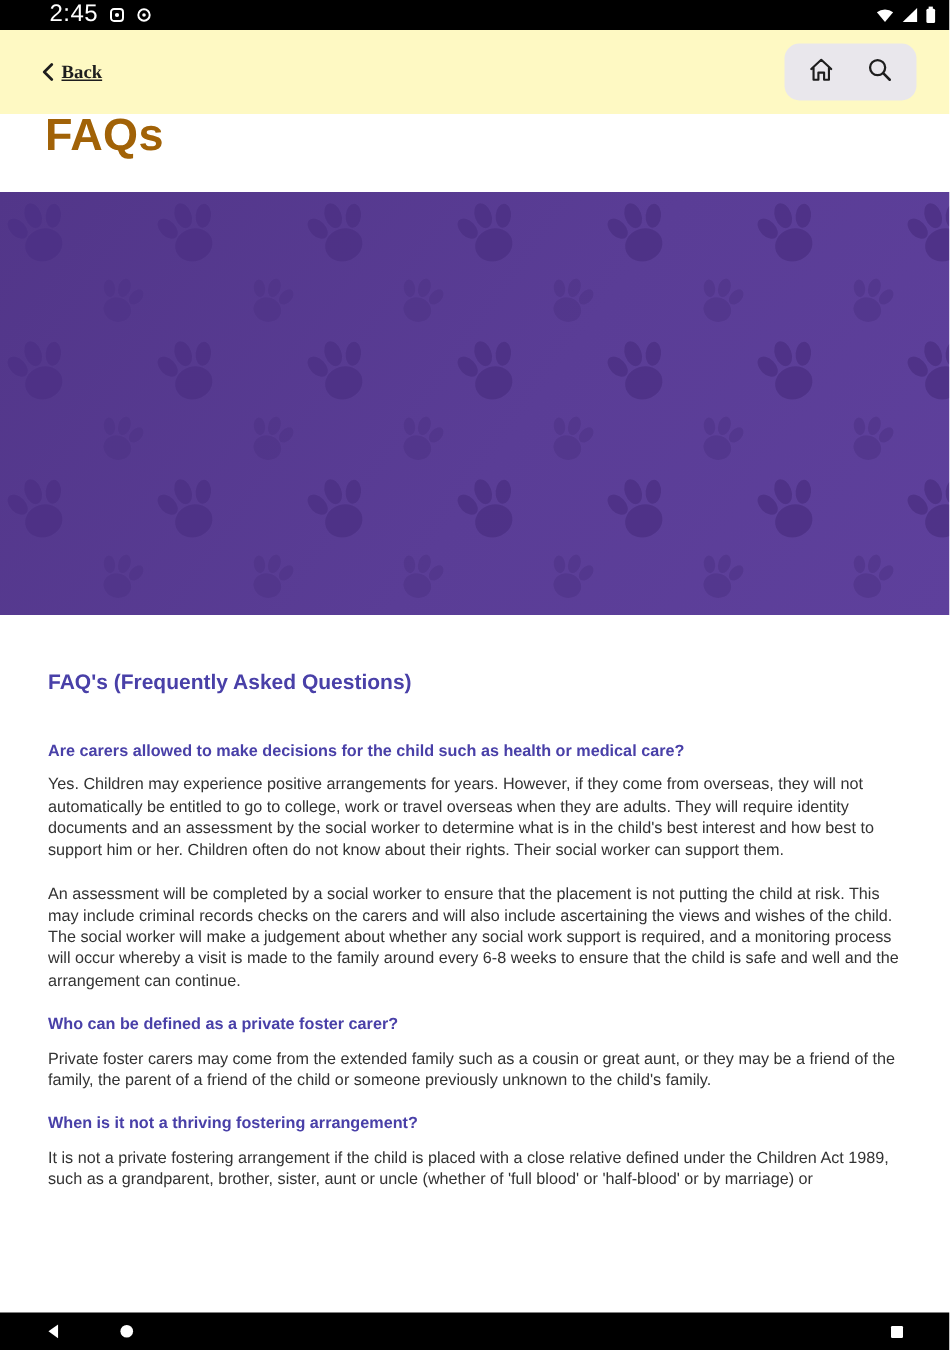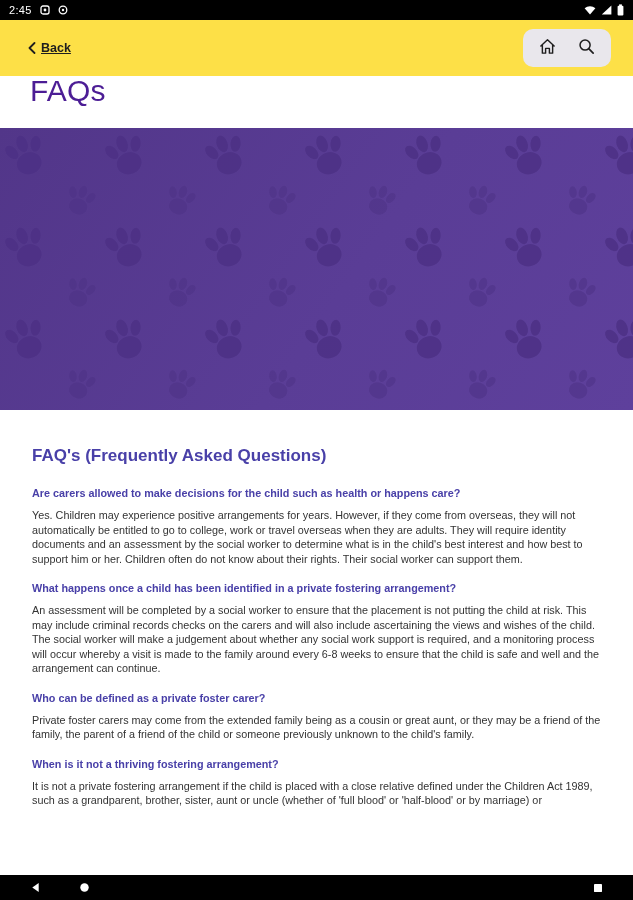--- a/index.html
+++ b/index.html
@@ -4,45 +4,45 @@
 <style>
   html,body{margin:0;padding:0;}
   body{width:633px;height:900px;background:#ffffff;font-family:"Liberation Sans","DejaVu Sans",sans-serif;}
   .screen{position:relative;width:633px;height:900px;overflow:hidden;background:#fff;}
 
   
   .status-bar{position:absolute;top:0;left:0;right:0;height:20px;background:#000;color:#fff;
     display:flex;align-items:center;justify-content:space-between;padding:0 9px;box-sizing:border-box;}
   .sb-left{display:flex;align-items:center;gap:8px;}
   .sb-right{display:flex;align-items:center;gap:5px;}
-  .sb-time{font-size:11px;letter-spacing:.3px;}
+  .sb-time{font-size:16px;letter-spacing:.3px;margin-left:24px;}
   .sb-ic{display:flex;align-items:center;}
 
   
-  .app-header{position:absolute;top:20px;left:0;right:0;height:56px;background:#fde047;
-    display:flex;align-items:center;justify-content:space-between;padding:0 22px 0 28px;box-sizing:border-box;}
+  .app-header{position:absolute;top:20px;left:0;right:0;height:56px;background:#fef9c3;
+    display:flex;align-items:center;justify-content:space-between;padding:0 22px 0 28px;box-sizing:border-box;font-family:Liberation Serif, serif;}
   .back-btn{display:flex;align-items:center;gap:5px;background:none;border:none;padding:0;cursor:pointer;
     font-family:inherit;font-size:12.5px;font-weight:700;color:#1e1e1e;text-decoration:underline;}
   .back-btn svg{flex:0 0 auto;}
   .header-actions{background:#e9e7ec;border-radius:10px;display:flex;align-items:center;height:38px;padding:0 5px;}
   .icon-btn{background:none;border:none;width:39px;height:38px;display:flex;align-items:center;justify-content:center;cursor:pointer;padding:0;}
 
   
-  .page-title{position:absolute;top:74px;left:30px;margin:0;font-size:30px;font-weight:400;color:#4c1d95;letter-spacing:.2px;}
+  .page-title{position:absolute;top:74px;left:30px;margin:0;font-size:30px;font-weight:700;color:#a16207;letter-spacing:.2px;}
 
   
   .banner{position:absolute;top:128px;left:0;width:633px;height:282px;overflow:hidden;
     background:linear-gradient(125deg,#523689 0%,var(--banner-purple,#5a3d96) 55%,#5e409c 100%);}
   .banner svg{display:block;width:100%;height:100%;}
   .banner use{fill:var(--banner-motif,#4c3085);}
 
   
   .content{position:absolute;top:410px;left:0;right:0;bottom:25px;background:#fff;
     padding:36px 32px 0 32px;box-sizing:border-box;overflow:hidden;}
-  .content-heading{margin:0 0 20px 0;font-size:17px;font-weight:700;color:var(--heading-purple,#4940a8);}
+  .content-heading{margin:0 0 32px 0;font-size:14px;font-weight:700;color:var(--heading-purple,#4940a8);}
   .faq-q{margin:14px 0 8px 0;font-size:10.8px;line-height:1.32;font-weight:700;color:var(--question-purple,#4940a8);}
   .faq-a{margin:0 0 15px 0;font-size:10.8px;line-height:1.34;color:var(--body-text,#333333);}
 
   
   .nav-bar{position:absolute;left:0;right:0;bottom:0;height:25px;background:#000;
     display:flex;align-items:center;padding:0 30px;box-sizing:border-box;}
   .nav-btn{background:none;border:none;padding:0;cursor:pointer;display:flex;align-items:center;justify-content:center;}
   .nav-home{margin-left:38px;}
   .nav-spacer{flex:1;}
 </style>
@@ -129,29 +129,28 @@
           <use href="#paw" transform="translate(79 76) rotate(18) scale(0.85)" opacity="0.55"></use>
         </pattern>
       </defs>
       <rect width="633" height="282" fill="url(#pawpat)"></rect>
     </svg>
   </div>
 
   <div class="content">
     <h2 class="content-heading">FAQ's (Frequently Asked Questions)</h2>
 
-    <p class="faq-q">Are carers allowed to make decisions for the child such as health or happens care?</p>
+    <p class="faq-q">Are carers allowed to make decisions for the child such as health or medical care?</p>
 
     <p class="faq-a">Yes. Children may experience positive arrangements for years. However, if they come from overseas, they will not automatically be entitled to go to college, work or travel overseas when they are adults. They will require identity documents and an assessment by the social worker to determine what is in the child's best interest and how best to support him or her. Children often do not know about their rights. Their social worker can support them.</p>
 
-    <p class="faq-q">What happens once a child has been identified in a private fostering arrangement?</p>
     <p class="faq-a">An assessment will be completed by a social worker to ensure that the placement is not putting the child at risk. This may include criminal records checks on the carers and will also include ascertaining the views and wishes of the child. The social worker will make a judgement about whether any social work support is required, and a monitoring process will occur whereby a visit is made to the family around every 6-8 weeks to ensure that the child is safe and well and the arrangement can continue.</p>
 
     <p class="faq-q">Who can be defined as a private foster carer?</p>
-    <p class="faq-a">Private foster carers may come from the extended family being as a cousin or great aunt, or they may be a friend of the family, the parent of a friend of the child or someone previously unknown to the child's family.</p>
+    <p class="faq-a">Private foster carers may come from the extended family such as a cousin or great aunt, or they may be a friend of the family, the parent of a friend of the child or someone previously unknown to the child's family.</p>
 
     <p class="faq-q">When is it not a thriving fostering arrangement?</p>
     <p class="faq-a">It is not a private fostering arrangement if the child is placed with a close relative defined under the Children Act 1989, such as a grandparent, brother, sister, aunt or uncle (whether of 'full blood' or 'half-blood' or by marriage) or</p>
   </div>
 
   <div class="nav-bar">
     <button class="nav-btn">
       <svg width="11" height="11" viewBox="0 0 12 12">
           <path d="M9.5 1 L2.5 6 L9.5 11 Z" fill="#fff"></path>
         </svg>

